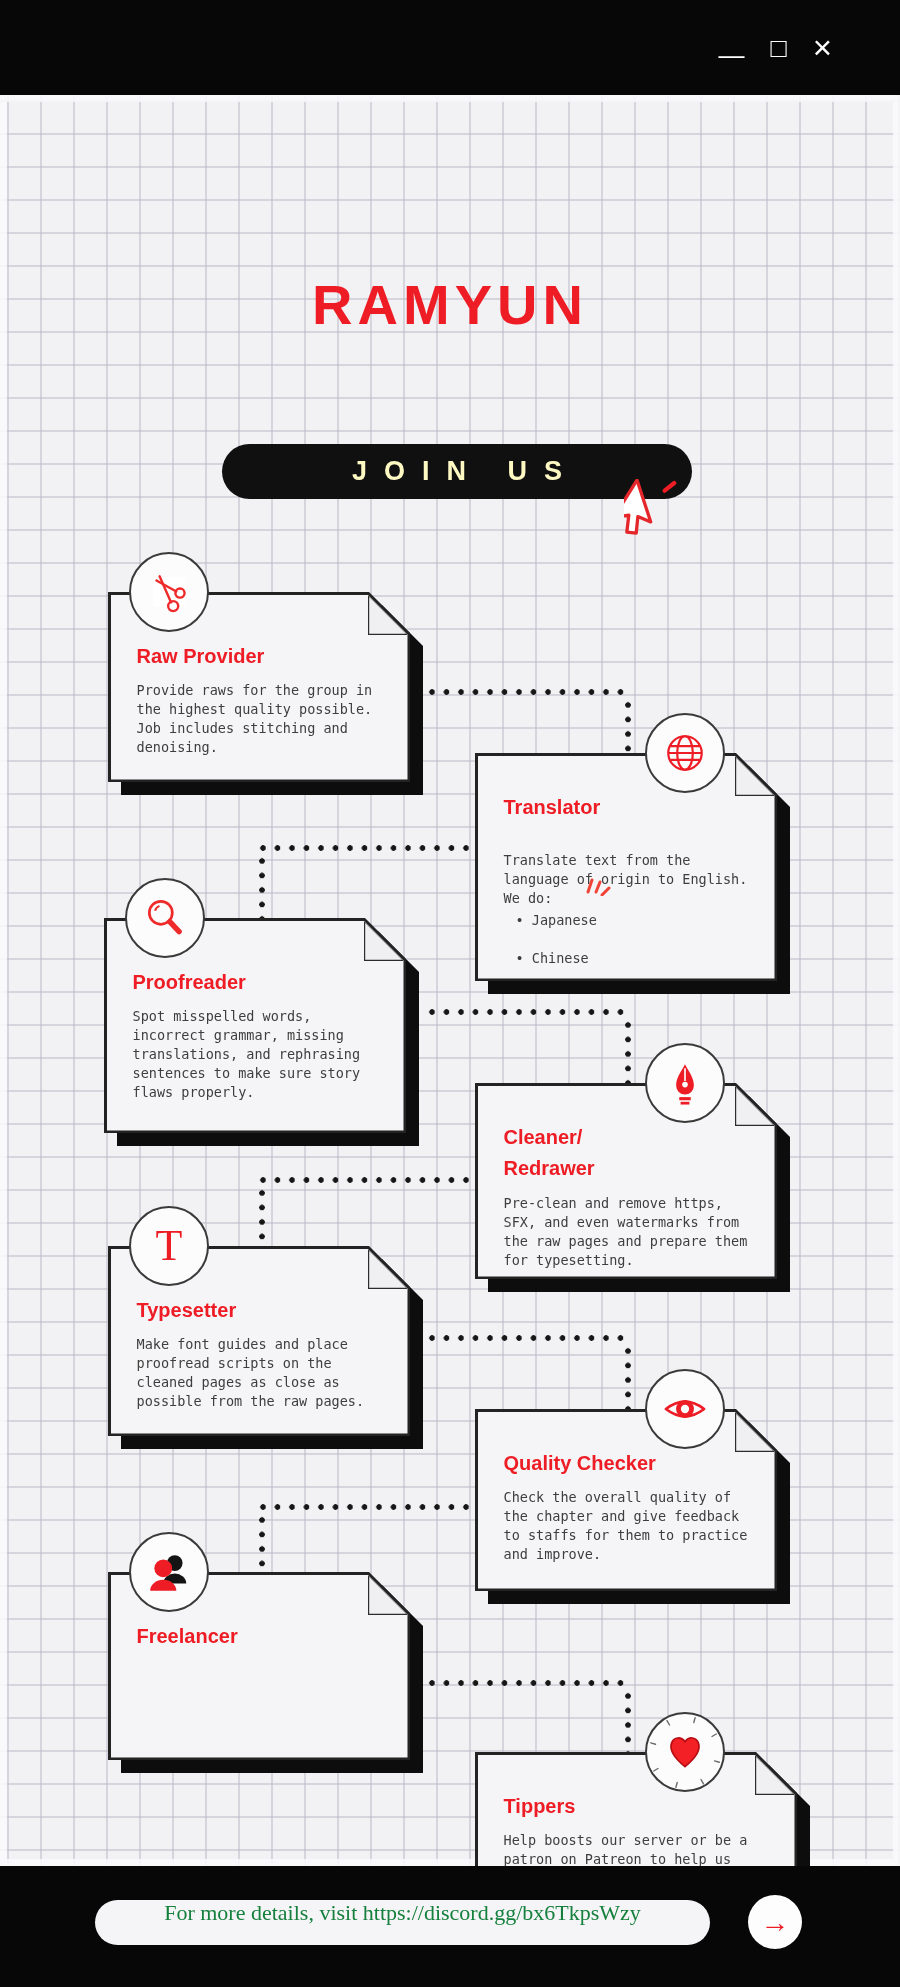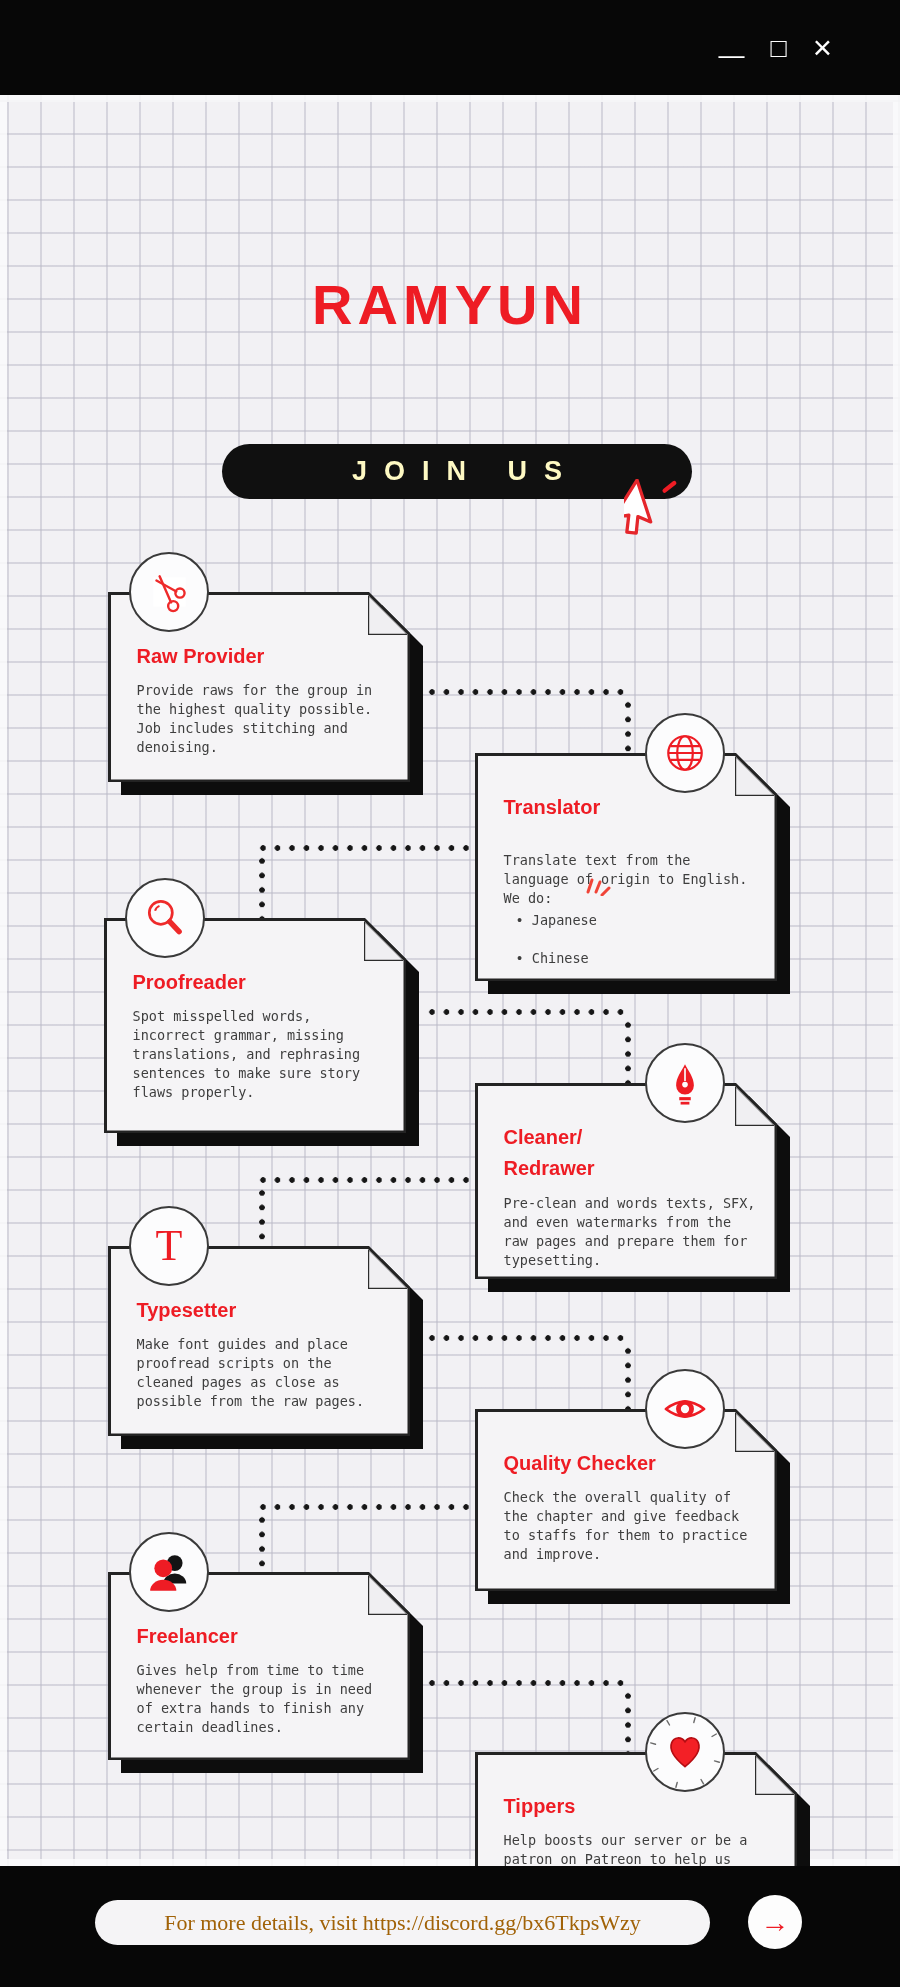--- a/index.html
+++ b/index.html
@@ -35,21 +35,21 @@
   .h6{left:256px;top:1406px;width:221px;} .v6{left:256px;top:1418px;height:59px;}
   .h7{left:425px;top:1582px;width:205px;} .v7{left:622px;top:1594px;height:63px;}
   
   .role{position:absolute;width:302px;}
   .c1{left:108px;top:497px;height:190px;}
   .c2{left:475px;top:658px;height:228px;border-radius:24px;}
   .c3{left:104px;top:823px;height:215px;}
   .c4{left:475px;top:988px;height:196px;}
   .c5{left:108px;top:1151px;height:190px;}
   .c6{left:475px;top:1314px;height:182px;}
-  .c7{left:108px;top:1477px;height:188px;}
+  .c7{left:108px;top:1477px;height:188px;text-align:right;}
   .c8{left:475px;top:1657px;height:158px;padding-left:20px;}
   .shadow{position:absolute;left:13px;top:13px;width:100%;height:100%;background:#0d0d0d;
     clip-path:polygon(0 0,calc(100% - 41px) 0,100% 41px,100% 100%,0 100%);}
   .card{position:absolute;inset:0;background:#232323;
     clip-path:polygon(0 0,calc(100% - 41px) 0,100% 41px,100% 100%,0 100%);}
   .card-inner{position:absolute;inset:2.5px;background:#f5f4f6;
     clip-path:polygon(0 0,calc(100% - 40px) 0,100% 40px,100% 100%,0 100%);box-sizing:border-box;}
   .fold{position:absolute;top:-1px;right:-1px;width:41px;height:41px;}
   .card-title{margin:0;color:#ee1c24;font-size:20px;font-weight:800;line-height:31px;
     white-space:pre-line;position:absolute;left:26px;}
@@ -62,22 +62,22 @@
   .bullets li::before{content:"• ";}
   .icon-circle{position:absolute;width:76px;height:76px;border-radius:50%;background:#fcfcfd;
     border:2.5px solid #3a3a3a;display:flex;align-items:center;justify-content:center;z-index:3;}
   .ic-left{left:21px;top:-40px;} .ic-right{left:170px;top:-40px;}
   .glyph-t{font-family:"Liberation Serif",serif;font-size:44px;color:#ee1c24;line-height:1;}
   .burst{position:absolute;left:104px;top:114px;width:30px;height:26px;}
   .heart-ticks{position:absolute;inset:-2.5px;width:81px;height:81px;}
   
   .footerbar{position:absolute;left:0;top:1866px;width:900px;height:121px;background:#070707;}
   .details-pill{position:absolute;left:95px;top:34px;width:615px;height:45px;border-radius:23px;
-    background:#f5f4f6;display:flex;align-items:center;justify-content:center;
-    font-family:"Liberation Serif",serif;font-size:22px;color:#a16207;cursor:pointer;}
+    background:#f5f4f6;display:flex;justify-content:center;
+    font-family:"Liberation Serif",serif;font-size:22px;color:#15803d;cursor:pointer;}
   .arrow-btn{position:absolute;left:748px;top:29px;width:54px;height:54px;border-radius:50%;
     background:#fdfdfd;display:flex;align-items:center;justify-content:center;
     color:#ee1c24;font-size:29px;font-weight:700;cursor:pointer;}
 </style>
 </head>
 <body>
 
 <div>
 
   <div class="titlebar">
@@ -206,21 +206,21 @@
 
     <div class="role c4 pad-right">
       <div class="shadow"></div>
       <div class="card">
         <div class="card-inner">
           <svg class="fold" viewBox="0 0 41 41">
             <polygon points="0,0 41,41 0,41" fill="#f0eff2" stroke="#2c2c2c" stroke-width="2.4" stroke-linejoin="round"></polygon>
             </svg>
           <h3 class="card-title">Cleaner/
 Redrawer</h3>
-          <p class="card-body">Pre-clean and words texts, SFX, and even watermarks from the raw pages and prepare them for typesetting.</p>
+          <p class="card-body">Pre-clean and remove https, SFX, and even watermarks from the raw pages and prepare them for typesetting.</p>
         </div>
       </div>
       <div class="icon-circle ic-right">
         <svg width="46" height="46" viewBox="0 0 44 44">
           <path d="M22 4 C18.5 11 13.5 16.5 13.5 24.5 a8.5 8.5 0 0 0 17 0 C30.5 16.5 25.5 11 22 4 Z" fill="#ee1c24"></path>
           <path d="M22 8 L22 20" stroke="#fcfcfd" stroke-width="1.6"></path>
           <circle cx="22" cy="23.5" r="2.7" fill="#fcfcfd"></circle>
           <rect x="16.5" y="35.5" width="11" height="3" fill="#ee1c24"></rect>
           <rect x="17.8" y="40" width="8.4" height="2.6" fill="#ee1c24"></rect>
         </svg>
@@ -265,21 +265,20 @@
     </div>
 
     <div class="role c7 pad-left">
       <div class="shadow"></div>
       <div class="card">
         <div class="card-inner">
           <svg class="fold" viewBox="0 0 41 41">
             <polygon points="0,0 41,41 0,41" fill="#f0eff2" stroke="#2c2c2c" stroke-width="2.4" stroke-linejoin="round"></polygon>
             </svg>
           <h3 class="card-title">Freelancer</h3>
-          <p class="card-body">Gives help from time to time whenever the group is in need of extra hands to finish any certain deadlines.</p>
         </div>
       </div>
       <div class="icon-circle ic-left">
         <svg width="46" height="46" viewBox="0 0 44 44">
           <circle cx="27.5" cy="13.5" r="7.5" fill="#141414"></circle>
           <path d="M16.5 33 a11 9.5 0 0 1 22 0 Z" fill="#141414"></path>
           <circle cx="16.5" cy="18.5" r="8.5" fill="#ee1c24"></circle>
           <path d="M4 40 a12.5 10.5 0 0 1 25 0 Z" fill="#ee1c24"></path>
         </svg>
       </div>

